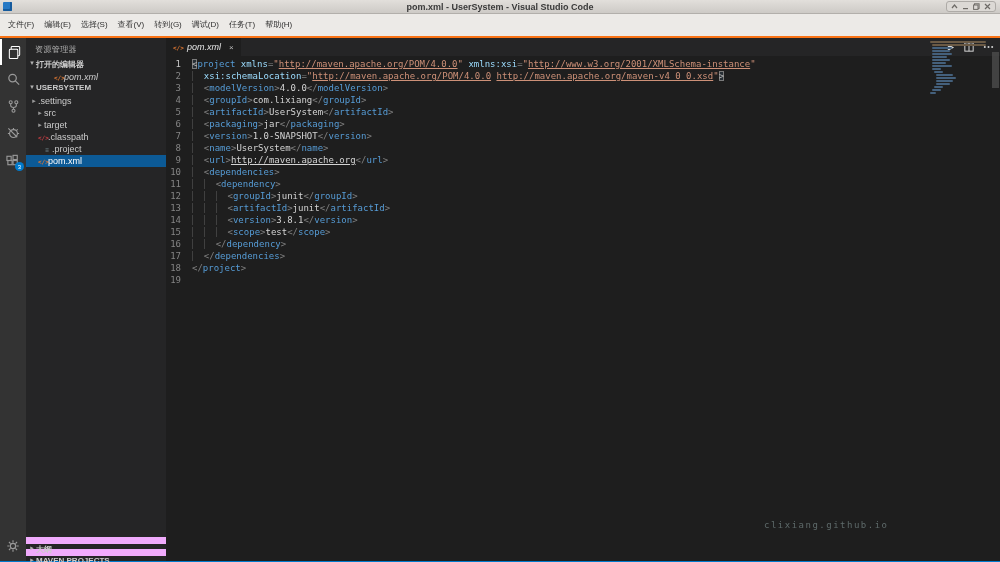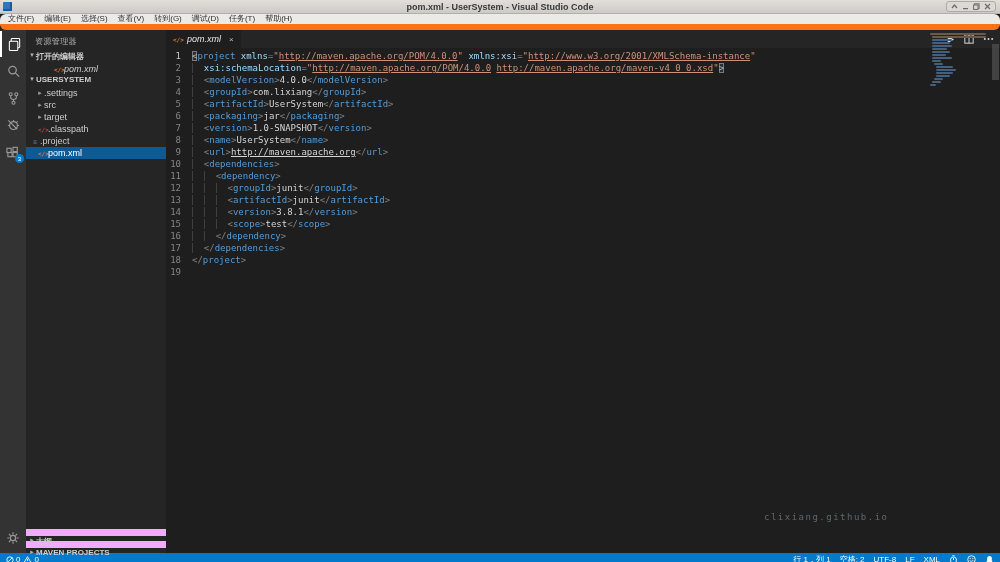--- a/index.html
+++ b/index.html
@@ -10,21 +10,21 @@
   .titlebar { height:14px; background:linear-gradient(#e2dfdb,#cdcac6); border-bottom:1px solid #b2afab;
               display:flex; align-items:center; position:relative; }
   .tb-icon { width:9px; height:9px; margin-left:3px; background:#2779c4; border-radius:1px; box-shadow:inset -2px -2px 0 #155a9c; }
   .tb-title { position:absolute; left:0; right:0; text-align:center; font-size:9px; font-weight:bold; color:#3a3a3a; line-height:14px; }
   .tb-controls { margin-left:auto; margin-right:4px; display:flex; gap:2px; background:#dcd9d5; border:1px solid #aeaba7;
                  border-radius:3px; padding:0 3px; height:11px; align-items:center; z-index:2; }
   .tb-btn { width:9px; height:9px; display:flex; align-items:center; justify-content:center; color:#6e6b67; font-size:7px; cursor:default; }
   .tb-btn svg { display:block; }
 
   
-  .menubar { height:16px; background:#eceae7; display:flex; align-items:center; padding-left:3px; border-bottom:6px solid #f97316;border-radius:6px; }
+  .menubar { height:24px; background:#eceae7; display:flex; align-items:center; padding-left:3px; border-bottom:2px solid #f97316; }
   .menu-item { font-size:8px; color:#2f2f2f; padding:0 5px; line-height:12px; cursor:default; }
 
   
   .main { display:flex; height:523px; }
 
   
   .activitybar { width:26px; background:#333333; display:flex; flex-direction:column; align-items:center; flex-shrink:0; }
   .ab-slot { width:26px; height:26px; display:flex; align-items:center; justify-content:center; position:relative; cursor:pointer; margin-top:1px;}
   .ab-slot.active { border-left:2px solid #fff; }
   .ab-badge { position:absolute; right:2px; bottom:2px; background:#007acc; color:#fff; font-size:6px; width:9px; height:9px;
@@ -188,37 +188,37 @@
           <span class="fic xml">&lt;/&gt;</span>
           <span class="italic">pom.xml</span>
         </div>
       </div>
 
     <div class="sb-section-title">
       <span class="tw">▾</span>
       <span>USERSYSTEM</span>
     </div>
     <div id="tree-list">
-        <div class="row" style="padding-left: 10px;">
+        <div class="row" style="padding-left: 4px;">
           <span class="tw">▸</span>
           <span>.settings</span>
         </div>
         <div class="row" style="padding-left: 10px;">
           <span class="tw">▸</span>
           <span>src</span>
         </div>
         <div class="row" style="padding-left: 10px;">
           <span class="tw">▸</span>
           <span>target</span>
         </div>
         <div class="row" style="padding-left: 12px;">
           <span class="fic classpath">&lt;/&gt;</span>
           <span>.classpath</span>
         </div>
-        <div class="row" style="padding-left: 4px;">
+        <div class="row" style="padding-left: 16px;">
           <span class="fic project">≡</span>
           <span>.project</span>
         </div>
         <div class="row selected" style="padding-left: 12px;">
           <span class="fic xml">&lt;/&gt;</span>
           <span>pom.xml</span>
         </div>
       </div>
 
     <div class="sb-bottom" id="sb-bottom">

